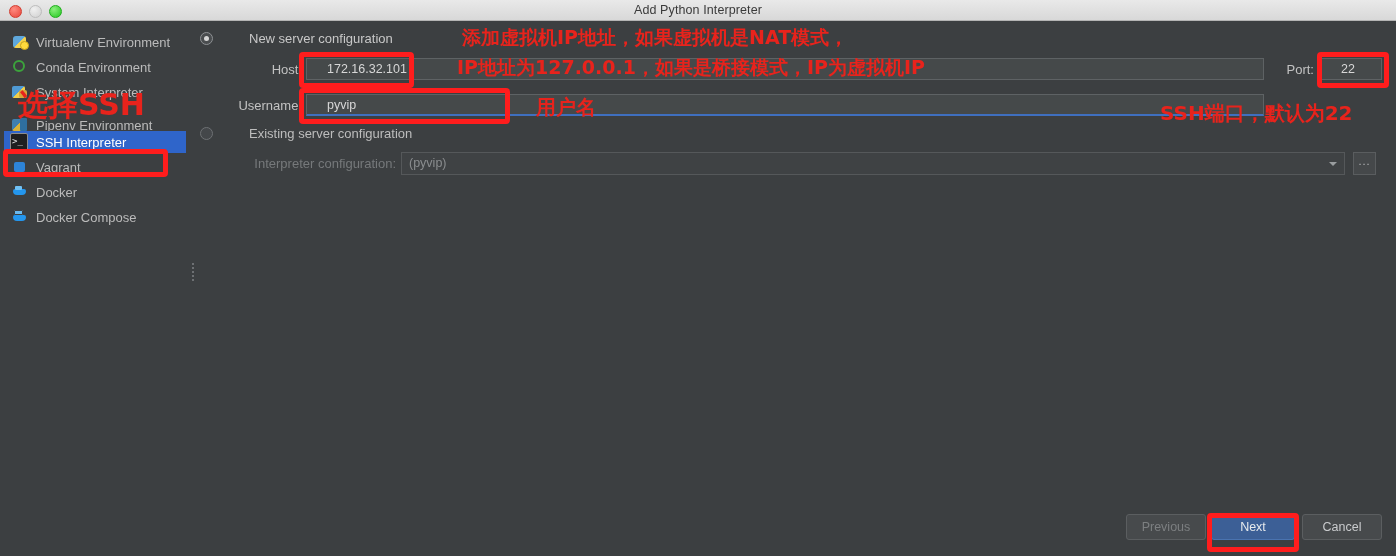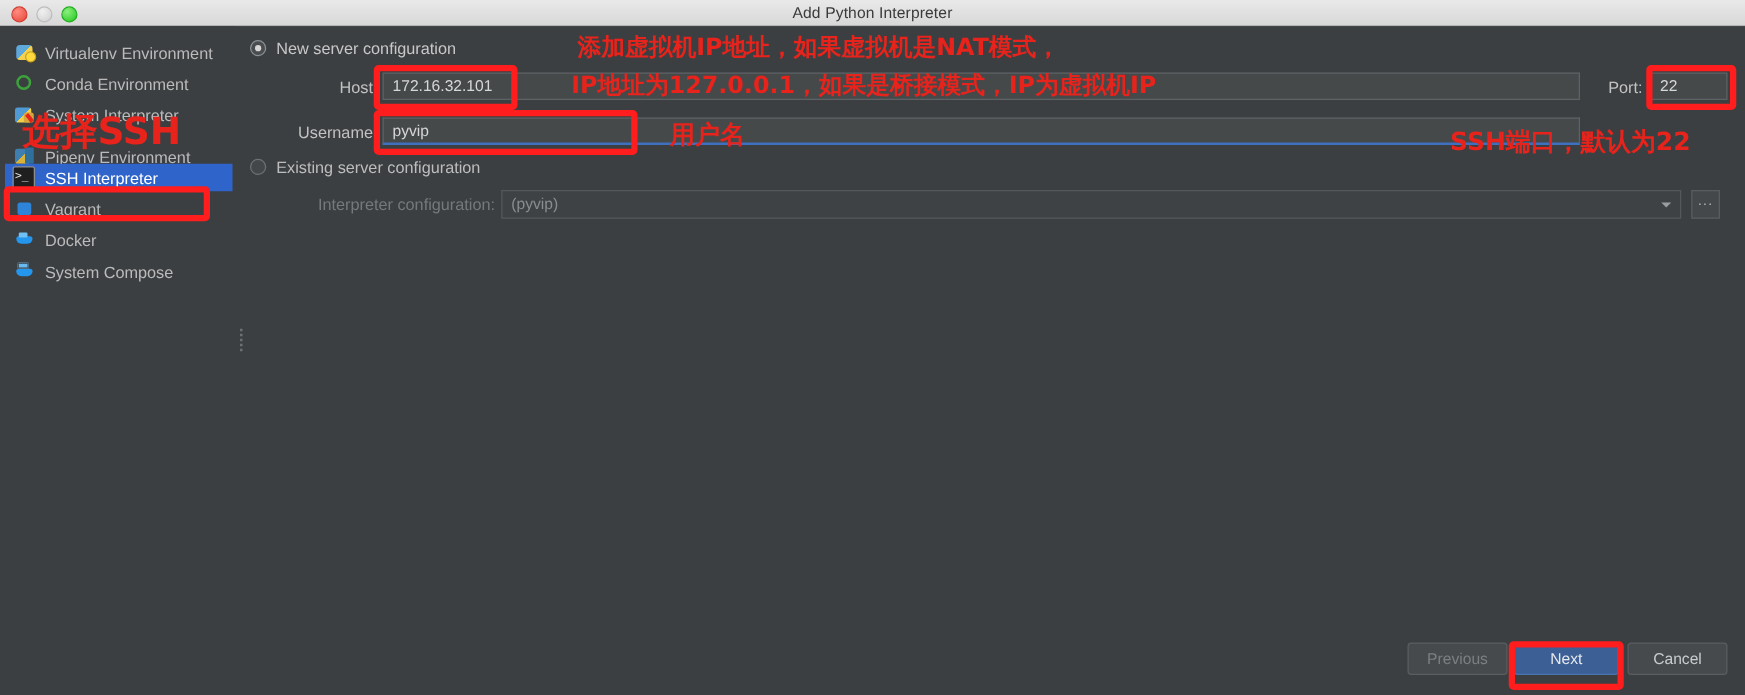--- a/index.html
+++ b/index.html
@@ -141,20 +141,21 @@
     width: 1200px;
     height: 490px;
   }
 
   .radio-row {
     position: absolute;
     display: flex;
     align-items: center;
     font-size: 13px;
     color: #c8c8c8;
+    gap: 28px;
   }
   .radio-row.r1 { left: 4px; top: 10px; }
   .radio-row.r2 { left: 4px; top: 105px; color: #bdbdbd; }
 
   .radio {
     width: 13px; height: 13px;
     border-radius: 50%;
     border: 1px solid #8e9194;
     background: #4a4d4f;
     margin-right: 8px;
@@ -183,21 +184,21 @@
   .lbl-deploy { left: 10px; top: 135px; width: 190px; color: #76797b; }
 
   .textfield {
     position: absolute;
     background: #45494a;
     border: 1px solid #5e6264;
     box-sizing: border-box;
     color: #d7d7d7;
     font-size: 12.5px;
     line-height: 20px;
-    padding: 0 7px;
+    padding: 0 20px;
     height: 22px;
     overflow: hidden;
     white-space: nowrap;
   }
   .fld-host { left: 110px; top: 37px; width: 958px; }
   .fld-user { left: 110px; top: 73px; width: 958px; border-bottom: 2px solid #3f6fbf; }
   .fld-port { left: 1124px; top: 37px; width: 62px; }
 
   .combo {
     position: absolute;
@@ -330,21 +331,21 @@
         <span>Vagrant</span>
       </div>
 
       <div class="side-item" style="top:160px;">
         <span class="side-ico ico-docker"></span>
         <span>Docker</span>
       </div>
 
       <div class="side-item" style="top:185px;">
         <span class="side-ico ico-dcompose"></span>
-        <span>System Compose</span>
+        <span>Docker Compose</span>
       </div>
     </div>
 
     <div class="splitter">
       <i></i>
         <i></i>
         <i></i>
         <i></i>
         <i></i>
     </div>

